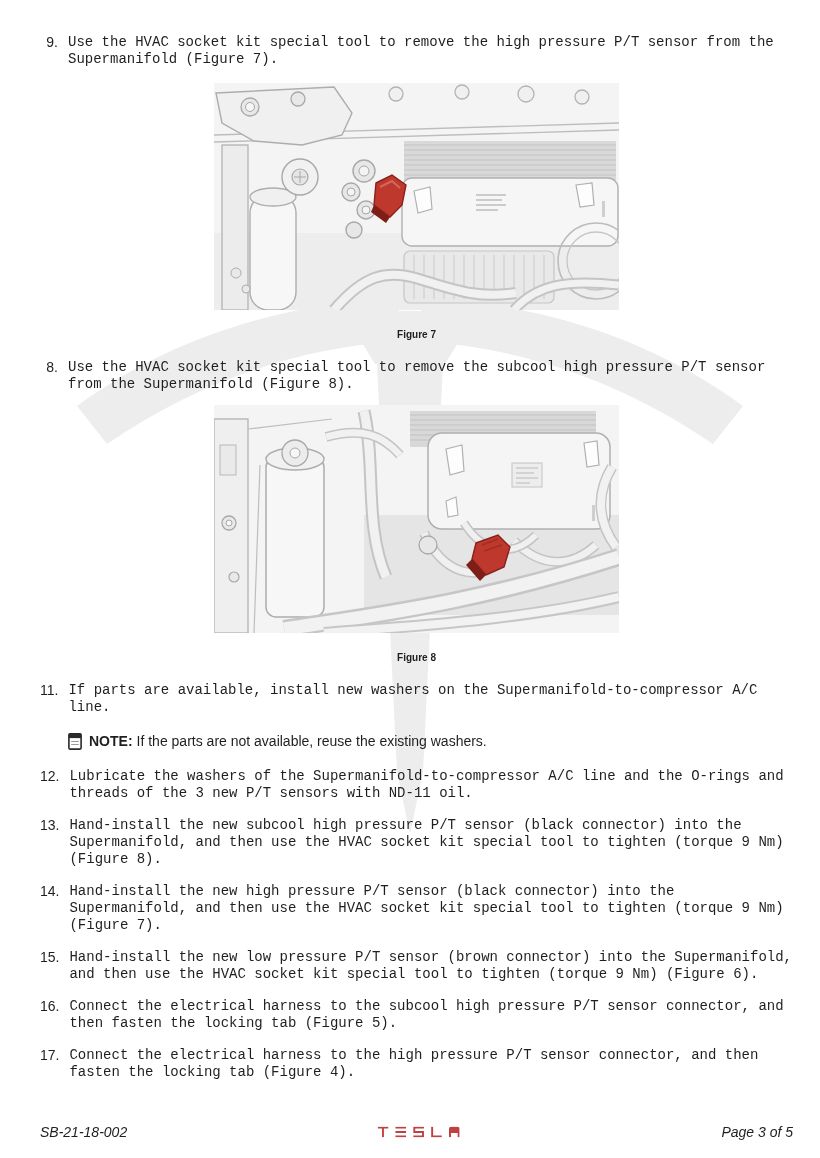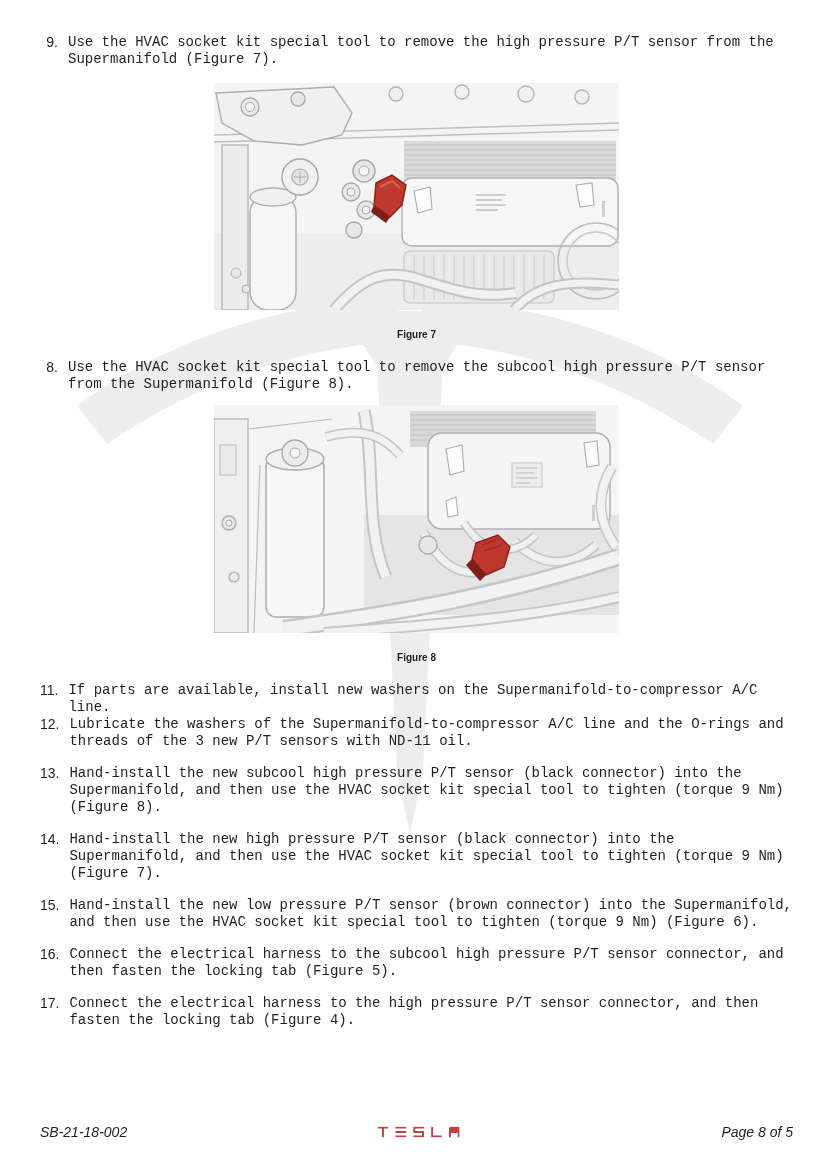--- a/index.html
+++ b/index.html
@@ -204,20 +204,30 @@
         </svg>
       </div>
       <figcaption class="figcap">Figure 8</figcaption>
     </figure>
 
     <div class="step" style="margin-bottom:0">
       <div class="step-num">11.</div>
       <div class="step-text">If parts are available, install new washers on the Supermanifold-to-compressor A/C line.</div>
     </div>
 
+    <div class="note">
+      <span class="note-icon">
+        <svg width="14" height="17" viewBox="0 0 14 17" aria-hidden="true">
+          <rect x="0.9" y="0.9" width="12.2" height="15.2" rx="1" fill="#ffffff" stroke="#2a2a2a" stroke-width="1.6"></rect>
+          <rect x="0.9" y="0.9" width="12.2" height="4.2" fill="#2a2a2a"></rect>
+          <path d="M3.2,8.5 H10.8 M3.2,11.5 H10.8" stroke="#9a9a9a" stroke-width="1.1"></path>
+        </svg>
+      </span>
+      <span class="note-body"><b>NOTE:</b><span>If the parts are not available, reuse the existing washers.</span></span>
+    </div>
 
     <div class="step">
       <div class="step-num">12.</div>
       <div class="step-text">Lubricate the washers of the Supermanifold-to-compressor A/C line and the O-rings and threads of the 3 new P/T sensors with ND-11 oil.</div>
     </div>
     <div class="step">
       <div class="step-num">13.</div>
       <div class="step-text">Hand-install the new subcool high pressure P/T sensor (black connector) into the Supermanifold, and then use the HVAC socket kit special tool to tighten (torque 9 Nm) (Figure 8).</div>
     </div>
     <div class="step">
@@ -246,16 +256,16 @@
           <path d="M0,0 H44 V8 H26 V44 H18 V8 H0 Z"></path>
           <path d="M74,0 H118 V8 H74 Z"></path>
           <path d="M74,18 H118 V26 H74 Z"></path>
           <path d="M74,36 H118 V44 H74 Z"></path>
           <path d="M148,0 H192 V8 H156 V18 H192 V44 H148 V36 H184 V26 H148 Z"></path>
           <path d="M222,0 H230 V36 H266 V44 H222 Z"></path>
           <path d="M296,44 L296,8 Q296,0 304,0 L332,0 Q340,0 340,8 L340,44 L332,44 L332,26 L304,26 L304,44 Z"></path>
         </g>
       </svg>
     </span>
-    <span class="page-num">Page 8 of 5</span>
+    <span class="page-num">Page 3 of 5</span>
   </div>
 
 </div>
 
 </body></html>

